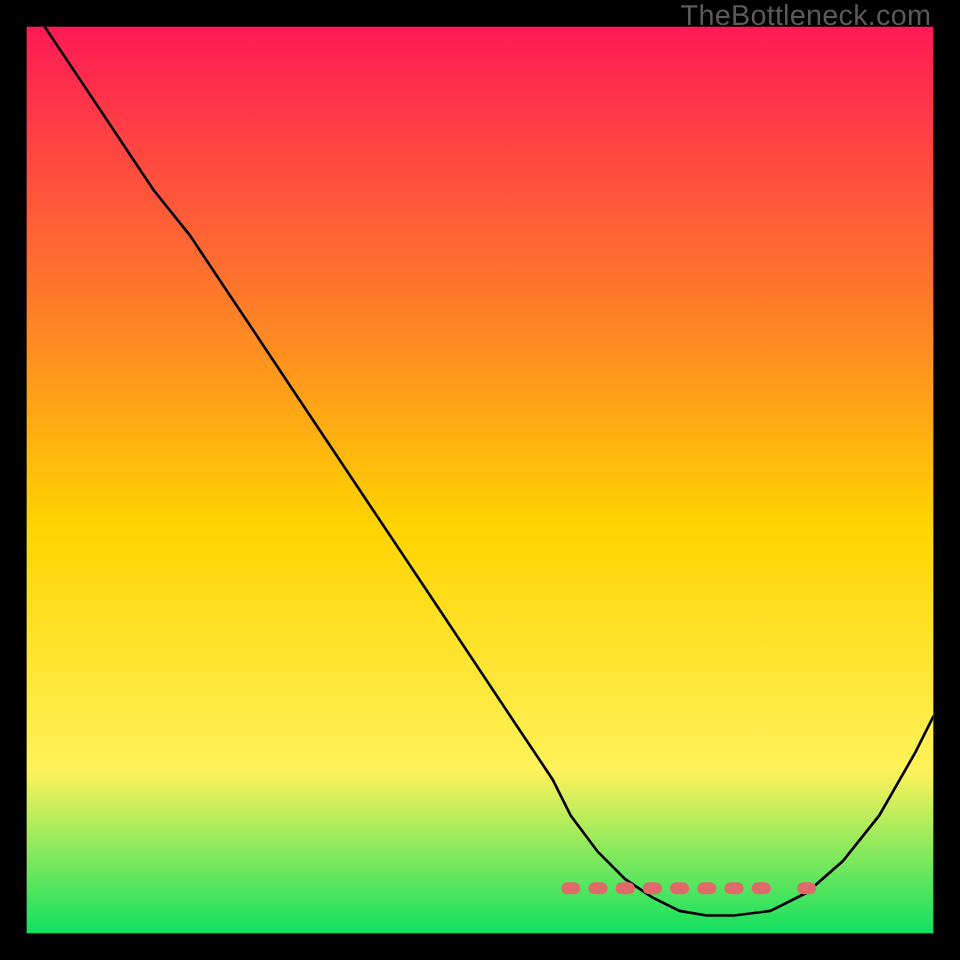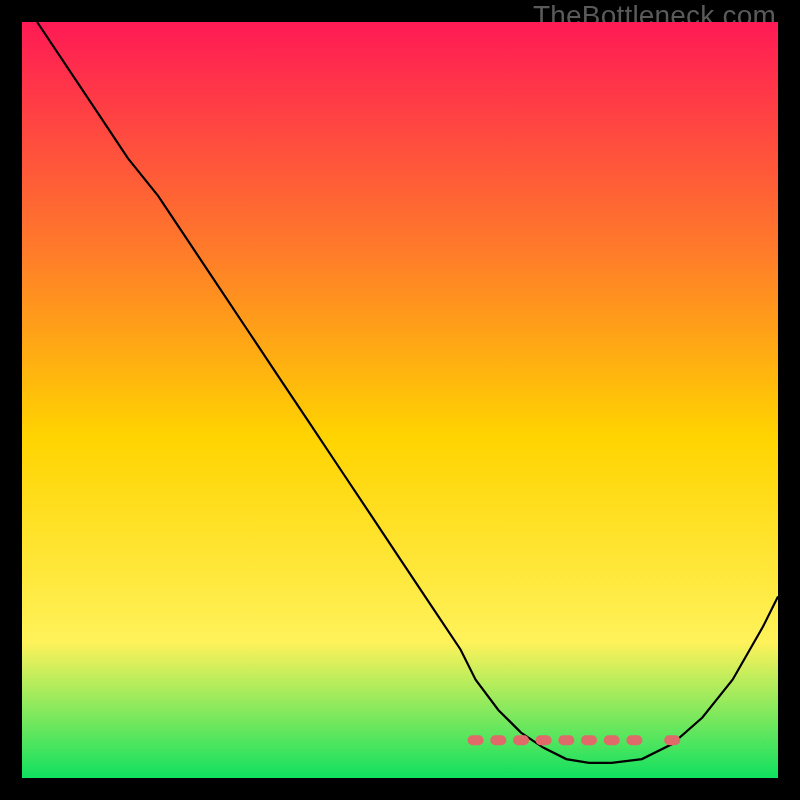--- a/index.html
+++ b/index.html
@@ -24,21 +24,21 @@
     left: 0;
     top: 0;
     width: 756px;
     height: 756px;
   }
   .watermark {
     position: absolute;
     top: 0px;
     right: 24px;
     color: #5a5a5a;
-    font-size: 28px;
+    font-size: 24px;
     font-weight: 500;
     letter-spacing: 0.2px;
   }
   svg { display: block; }
 </style>
 </head>
 <body>
 
 <div class="watermark">TheBottleneck.com</div>
 

